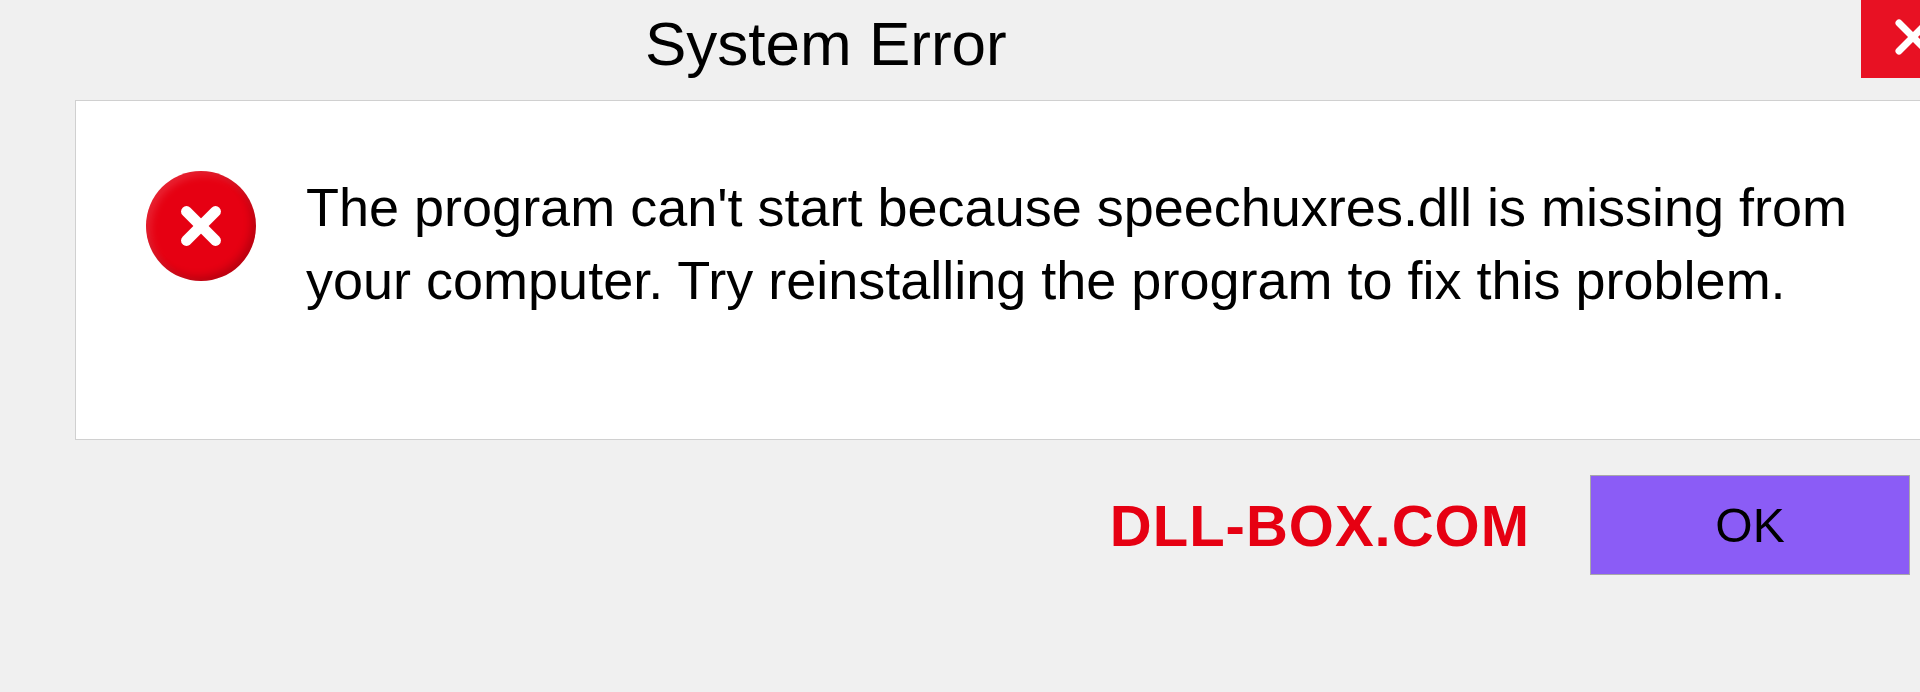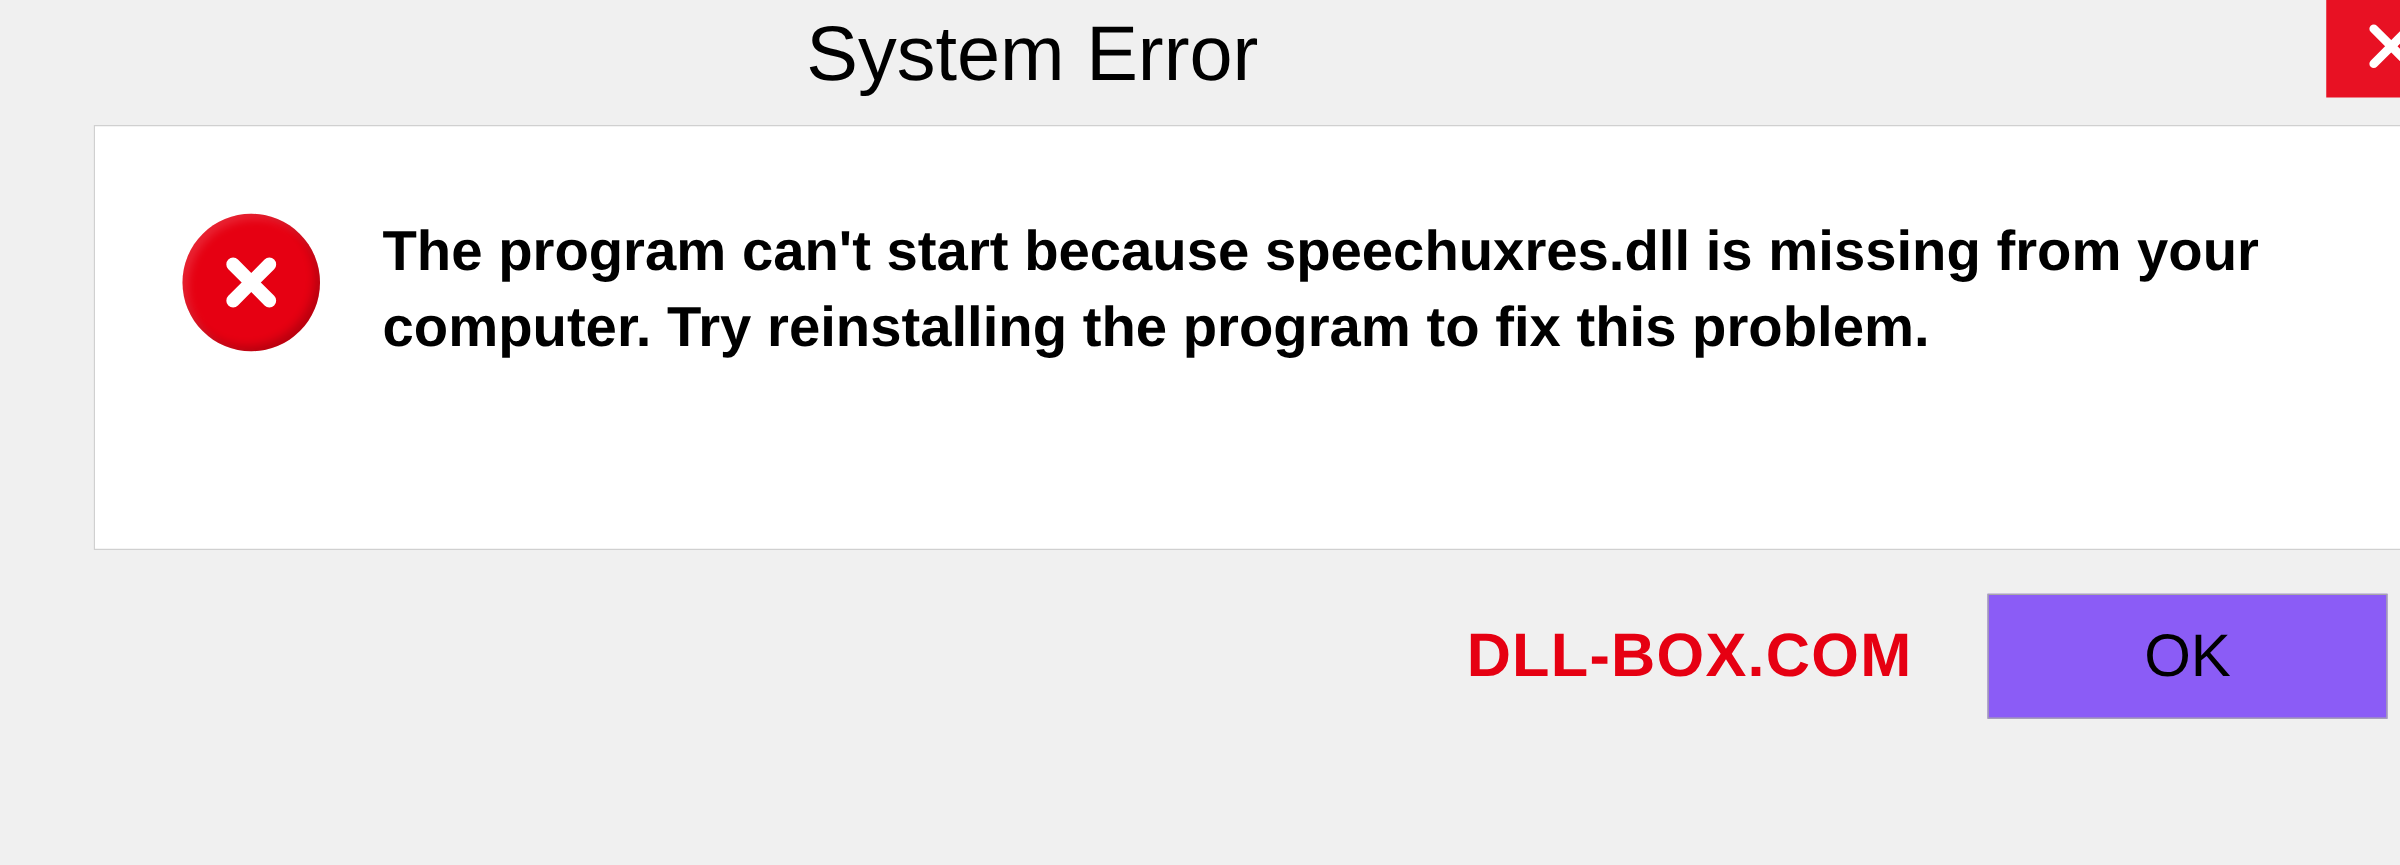--- a/index.html
+++ b/index.html
@@ -69,36 +69,36 @@
       justify-content: center;
       flex-shrink: 0;
       position: relative;
       box-shadow: inset -4px -4px 8px rgba(0,0,0,0.2), inset 4px 4px 8px rgba(255,255,255,0.15);
     }
     .error-icon-circle svg {
       width: 58px;
       height: 58px;
     }
     .message-text {
-      font-size: 45px;
-      font-weight: 700;
+      font-size: 54px;
+      font-weight: 400;
       color: #000;
       line-height: 1.35;
       flex: 1;
     }
     .footer-area {
       display: flex;
       align-items: center;
       justify-content: flex-end;
       padding: 35px 55px 35px 55px;
       gap: 60px;
       position: relative;
     }
     .watermark {
-      font-size: 49px;
+      font-size: 58px;
       font-weight: 900;
       color: #e60012;
       letter-spacing: 1px;
       font-family: Arial, sans-serif;
     }
     .ok-button {
       width: 320px;
       height: 100px;
       background: #8b5cf6;
       border: 1px solid #a8a8a8;

